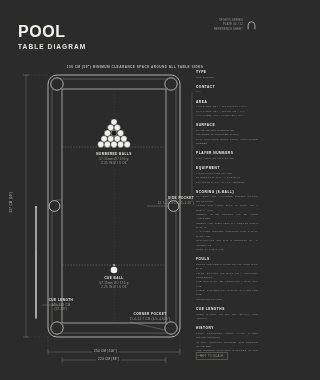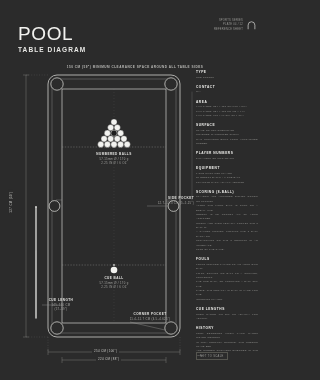--- a/index.html
+++ b/index.html
@@ -6,21 +6,21 @@
   html,body { background:#2b2b2b; }
   body {
     width:270px; height:380px; position:relative; overflow:hidden;
     font-family:"Liberation Sans", sans-serif;
     color:#d8d8d6; background:#2b2b2b;
   }
 
   
   #header { position:absolute; left:18px; top:24px; }
   #title {
-    font-size:19px; font-weight:normal; letter-spacing:0.6px;
+    font-size:16px; font-weight:bold; letter-spacing:0.6px;
     color:#f2f2ef; line-height:1;
   }
   #subtitle {
     font-size:6.5px; font-weight:bold; letter-spacing:1.1px;
     color:#e8e8e5; margin-top:3px;
   }
 
   #brandbox { position:absolute; right:14px; top:20px; display:flex; align-items:center; gap:4px; }
   #brandlines { display:flex; flex-direction:column; gap:1.4px; align-items:flex-end; }
   .brandline { font-size:2.6px; letter-spacing:0.25px; color:#9a9a97; white-space:nowrap; line-height:1.15; }

